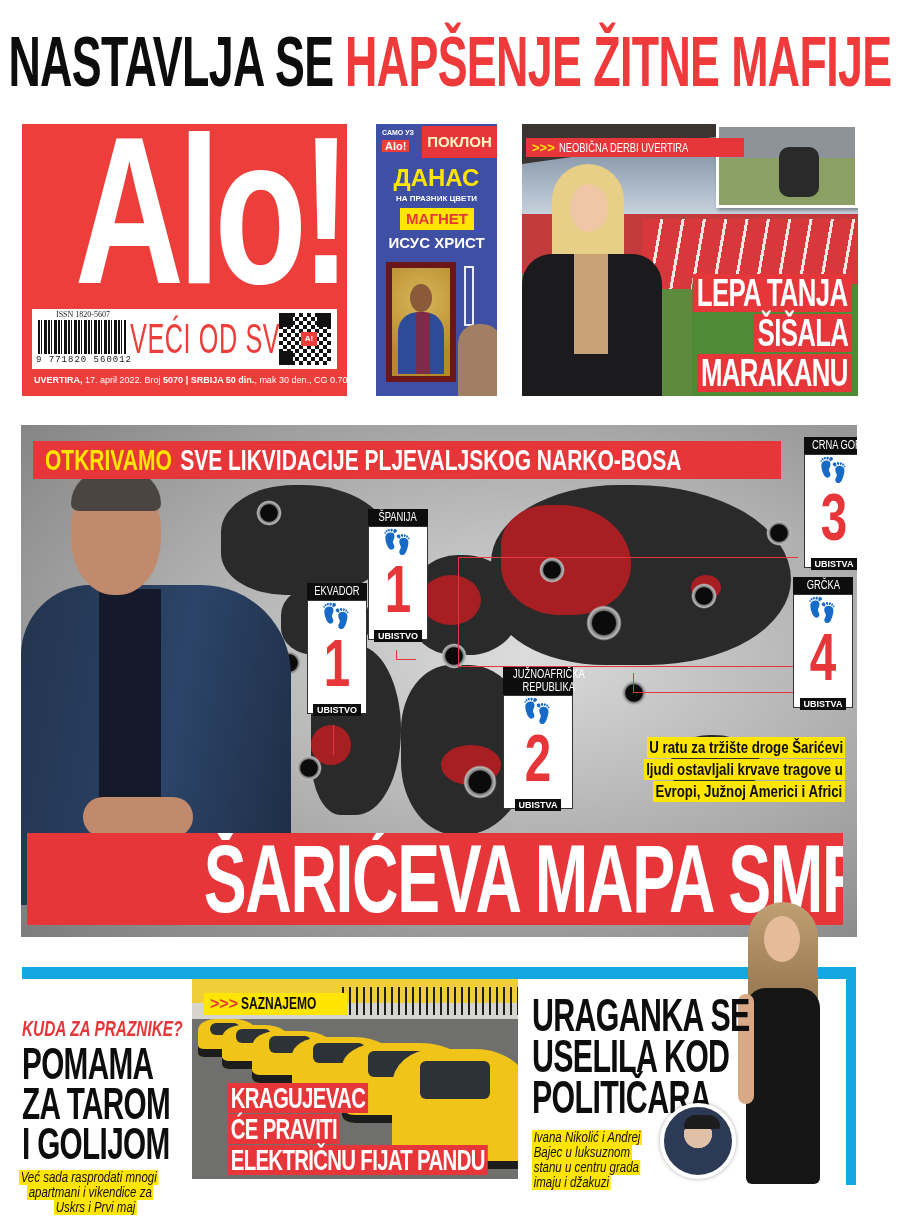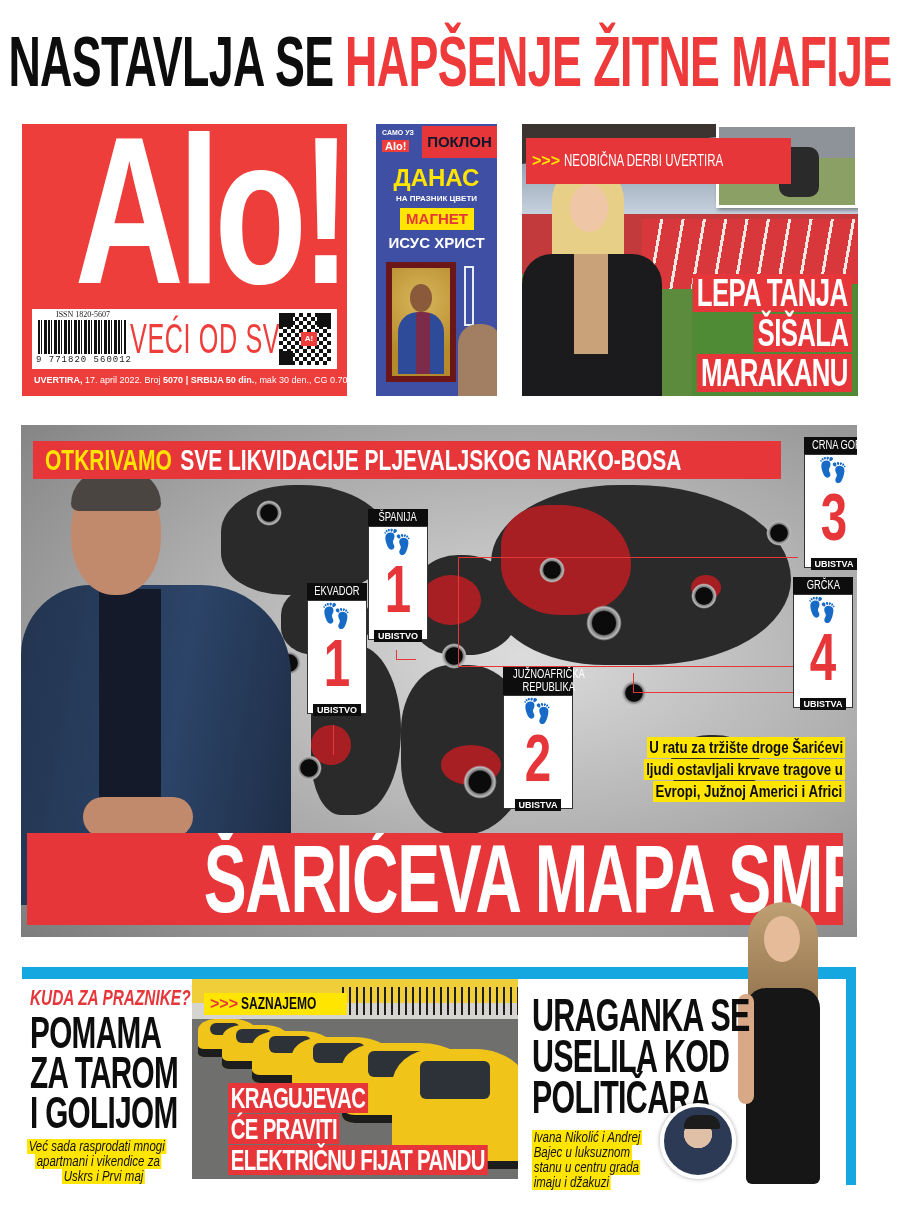--- a/index.html
+++ b/index.html
@@ -36,21 +36,21 @@
       repeating-conic-gradient(#111 0 25%, #fff 0 50%) 0 0/8px 8px; }
   .qr-badge { position: absolute; right: 20px; top: 23px; width: 16px; height: 14px; background: #ee3e3b; color: #fff;
     font-size: 8px; font-weight: 700; text-align: center; line-height: 14px; }
   .dateline { position: absolute; left: 12px; top: 251px; color: #fff; font-size: 9px; white-space: nowrap; }
   .dateline b { font-weight: 700; }
 
   
   .promo { position: absolute; left: 376px; top: 124px; width: 121px; height: 272px; background: #3f4fa3; overflow: hidden; }
   .promo-small { position: absolute; left: 6px; top: 5px; color: #fff; font-size: 7px; font-weight: 700; }
   .promo-alo { position: absolute; left: 6px; top: 16px; background: #ee3e3b; color: #fff; font-size: 11px; font-weight: 900; padding: 0 3px; }
-  .promo-gift { position: absolute; left: 46px; top: 2px; width: 75px; height: 32px; background: #e6363a; color: #0f172a;
+  .promo-gift { position: absolute; left: 46px; top: 2px; width: 75px; height: 32px; background: #e6363a; color: #fef9c3;
     font-size: 15px; font-weight: 900; text-align: center; line-height: 32px; }
   .promo-today { position: absolute; left: 0; top: 40px; width: 121px; text-align: center; color: #ffe500; font-size: 24px; font-weight: 900; }
   .promo-feast { position: absolute; left: 0; top: 70px; width: 121px; text-align: center; color: #fff; font-size: 8px; font-weight: 700; }
   .promo-magnet { position: absolute; left: 24px; top: 84px; width: 74px; height: 22px; background: #ffe500; color: #e6363a;
     font-size: 15px; font-weight: 900; text-align: center; line-height: 22px; }
   .promo-jesus { position: absolute; left: 0; top: 110px; width: 121px; text-align: center; color: #fff; font-size: 15px; font-weight: 900; }
   .icon-frame { position: absolute; left: 10px; top: 138px; width: 70px; height: 120px; background: #6b1619; padding: 6px; }
   .icon-gold { width: 100%; height: 100%; background: radial-gradient(circle at 50% 30%, #d9b55a, #b48a2b 70%); position: relative; }
   .icon-face { position: absolute; left: 18px; top: 16px; width: 22px; height: 28px; border-radius: 50%; background: #8a5a3a; }
   .icon-robe { position: absolute; left: 6px; top: 44px; width: 46px; height: 62px; background: linear-gradient(90deg,#2e4b9a 0 40%,#7d2b4a 40% 70%,#2e4b9a 70%); border-radius: 20px 20px 0 0; }
@@ -62,22 +62,22 @@
     background: linear-gradient(180deg, #bccad9 0 30%, #c33a3d 30% 55%, #5c8b3e 55% 100%); }
   .tanja-sky { position: absolute; left: 0; top: 0; width: 100%; height: 90px; background: linear-gradient(180deg,#6d7f92,#c7d2de); }
   .tanja-roof { position: absolute; left: 0; top: 0; width: 200px; height: 40px; background: #3b3430; transform: skewY(-8deg); transform-origin: left; }
   .tanja-stands { position: absolute; left: 120px; top: 95px; width: 220px; height: 70px; background: repeating-linear-gradient(100deg,#d8383b 0 18px,#efe9e4 18px 21px); }
   .tanja-pitch { position: absolute; left: 170px; top: 160px; width: 170px; height: 112px; background: #4f8a35; }
   .tanja-woman { position: absolute; left: 0; top: 40px; width: 140px; height: 232px; }
   .tw-hair { position: absolute; left: 30px; top: 0; width: 72px; height: 110px; background: #e7cf87; border-radius: 36px 36px 10px 10px; }
   .tw-face { position: absolute; left: 48px; top: 20px; width: 38px; height: 48px; background: #efc7a7; border-radius: 50%; }
   .tw-jacket { position: absolute; left: 0; top: 90px; width: 140px; height: 142px; background: #1b1b1d; border-radius: 30px 30px 0 0; }
   .tw-top { position: absolute; left: 52px; top: 90px; width: 34px; height: 100px; background: #c9a27a; }
-  .tanja-kicker { position: absolute; left: 4px; top: 14px; background: #e6363a; color: #fff; font-size: 16px;
-    padding: 14px 6px; white-space: nowrap; }
+  .tanja-kicker { position: absolute; left: 4px; top: 14px; background: #e6363a; color: #fff; font-size: 13px;
+    padding: 2px 6px; white-space: nowrap; }
   .tanja-kicker .arrows { color: #ffe500; font-weight: 900; margin-right: 4px; }
   .tanja-kicker .txt { display: inline-block; transform: scaleX(0.72); transform-origin: left; }
   .tanja-inset { position: absolute; left: 194px; top: 0; width: 142px; height: 84px; border: 3px solid #fff;
     background: linear-gradient(180deg,#8e939a 0 40%,#8aa064 40%); box-shadow: 2px 2px 4px rgba(0,0,0,0.4); }
   .tanja-inset .fig { position: absolute; left: 60px; top: 20px; width: 40px; height: 50px; background: #2a2a2a; border-radius: 10px; }
   .tanja-title { position: absolute; right: 6px; top: 150px; width: 190px; display: flex; flex-direction: column; align-items: flex-end; gap: 2px; }
   .tanja-title span { background: #e6363a; color: #fff; font-size: 38px; font-weight: 900; line-height: 38px;
     padding: 0 6px; display: inline-block; letter-spacing: -1px; transform: scaleX(0.68); transform-origin: right; white-space: nowrap; }
 
   
@@ -110,21 +110,21 @@
   .map-sub { position: absolute; right: 12px; top: 312px; width: 260px; display: flex; flex-direction: column; align-items: flex-end; gap: 1px; }
   .map-sub span { background: #ffe500; color: #0d0d0d; font-size: 17px; font-weight: 700; line-height: 21px; padding: 0 3px;
     white-space: nowrap; display: inline-block; transform: scaleX(0.78); transform-origin: right; }
   .map-title { position: absolute; left: 6px; top: 408px; width: 816px; height: 92px; background: #e6363a; color: #fff;
     font-size: 96px; font-weight: 900; line-height: 92px; text-align: center; white-space: nowrap; overflow: hidden; }
   .map-title span { display: inline-block; transform: scaleX(0.67); transform-origin: center; letter-spacing: -2px; }
 
   
   .bluebar { position: absolute; left: 22px; top: 967px; width: 834px; height: 12px; background: #15a8e0; }
   .blueside { position: absolute; left: 846px; top: 967px; width: 10px; height: 218px; background: #15a8e0; }
-  .b-left { position: absolute; left: 22px; top: 985px; width: 165px; margin-left: 8px; }
+  .b-left { position: absolute; left: 22px; top: 1016px; width: 165px; }
   .b-kicker { color: #e6363a; font-size: 22px; font-style: italic; font-weight: 900; white-space: nowrap;
     display: inline-block; transform: scaleX(0.7); transform-origin: left; }
   .b-head { margin-top: 2px; }
   .b-head div { color: #0d0d0d; font-size: 45px; font-weight: 900; line-height: 40px; white-space: nowrap;
     transform: scaleX(0.66); transform-origin: left; letter-spacing: -1px; }
   .b-sub { margin-top: 6px; display: flex; flex-direction: column; align-items: center; }
   .b-sub span { background: #ffe500; font-size: 14px; font-style: italic; line-height: 15px; color: #111; white-space: nowrap;
     display: inline-block; transform: scaleX(0.82); transform-origin: left; padding: 0 2px; }
 
   .cars { position: absolute; left: 192px; top: 979px; width: 326px; height: 200px; overflow: hidden;

